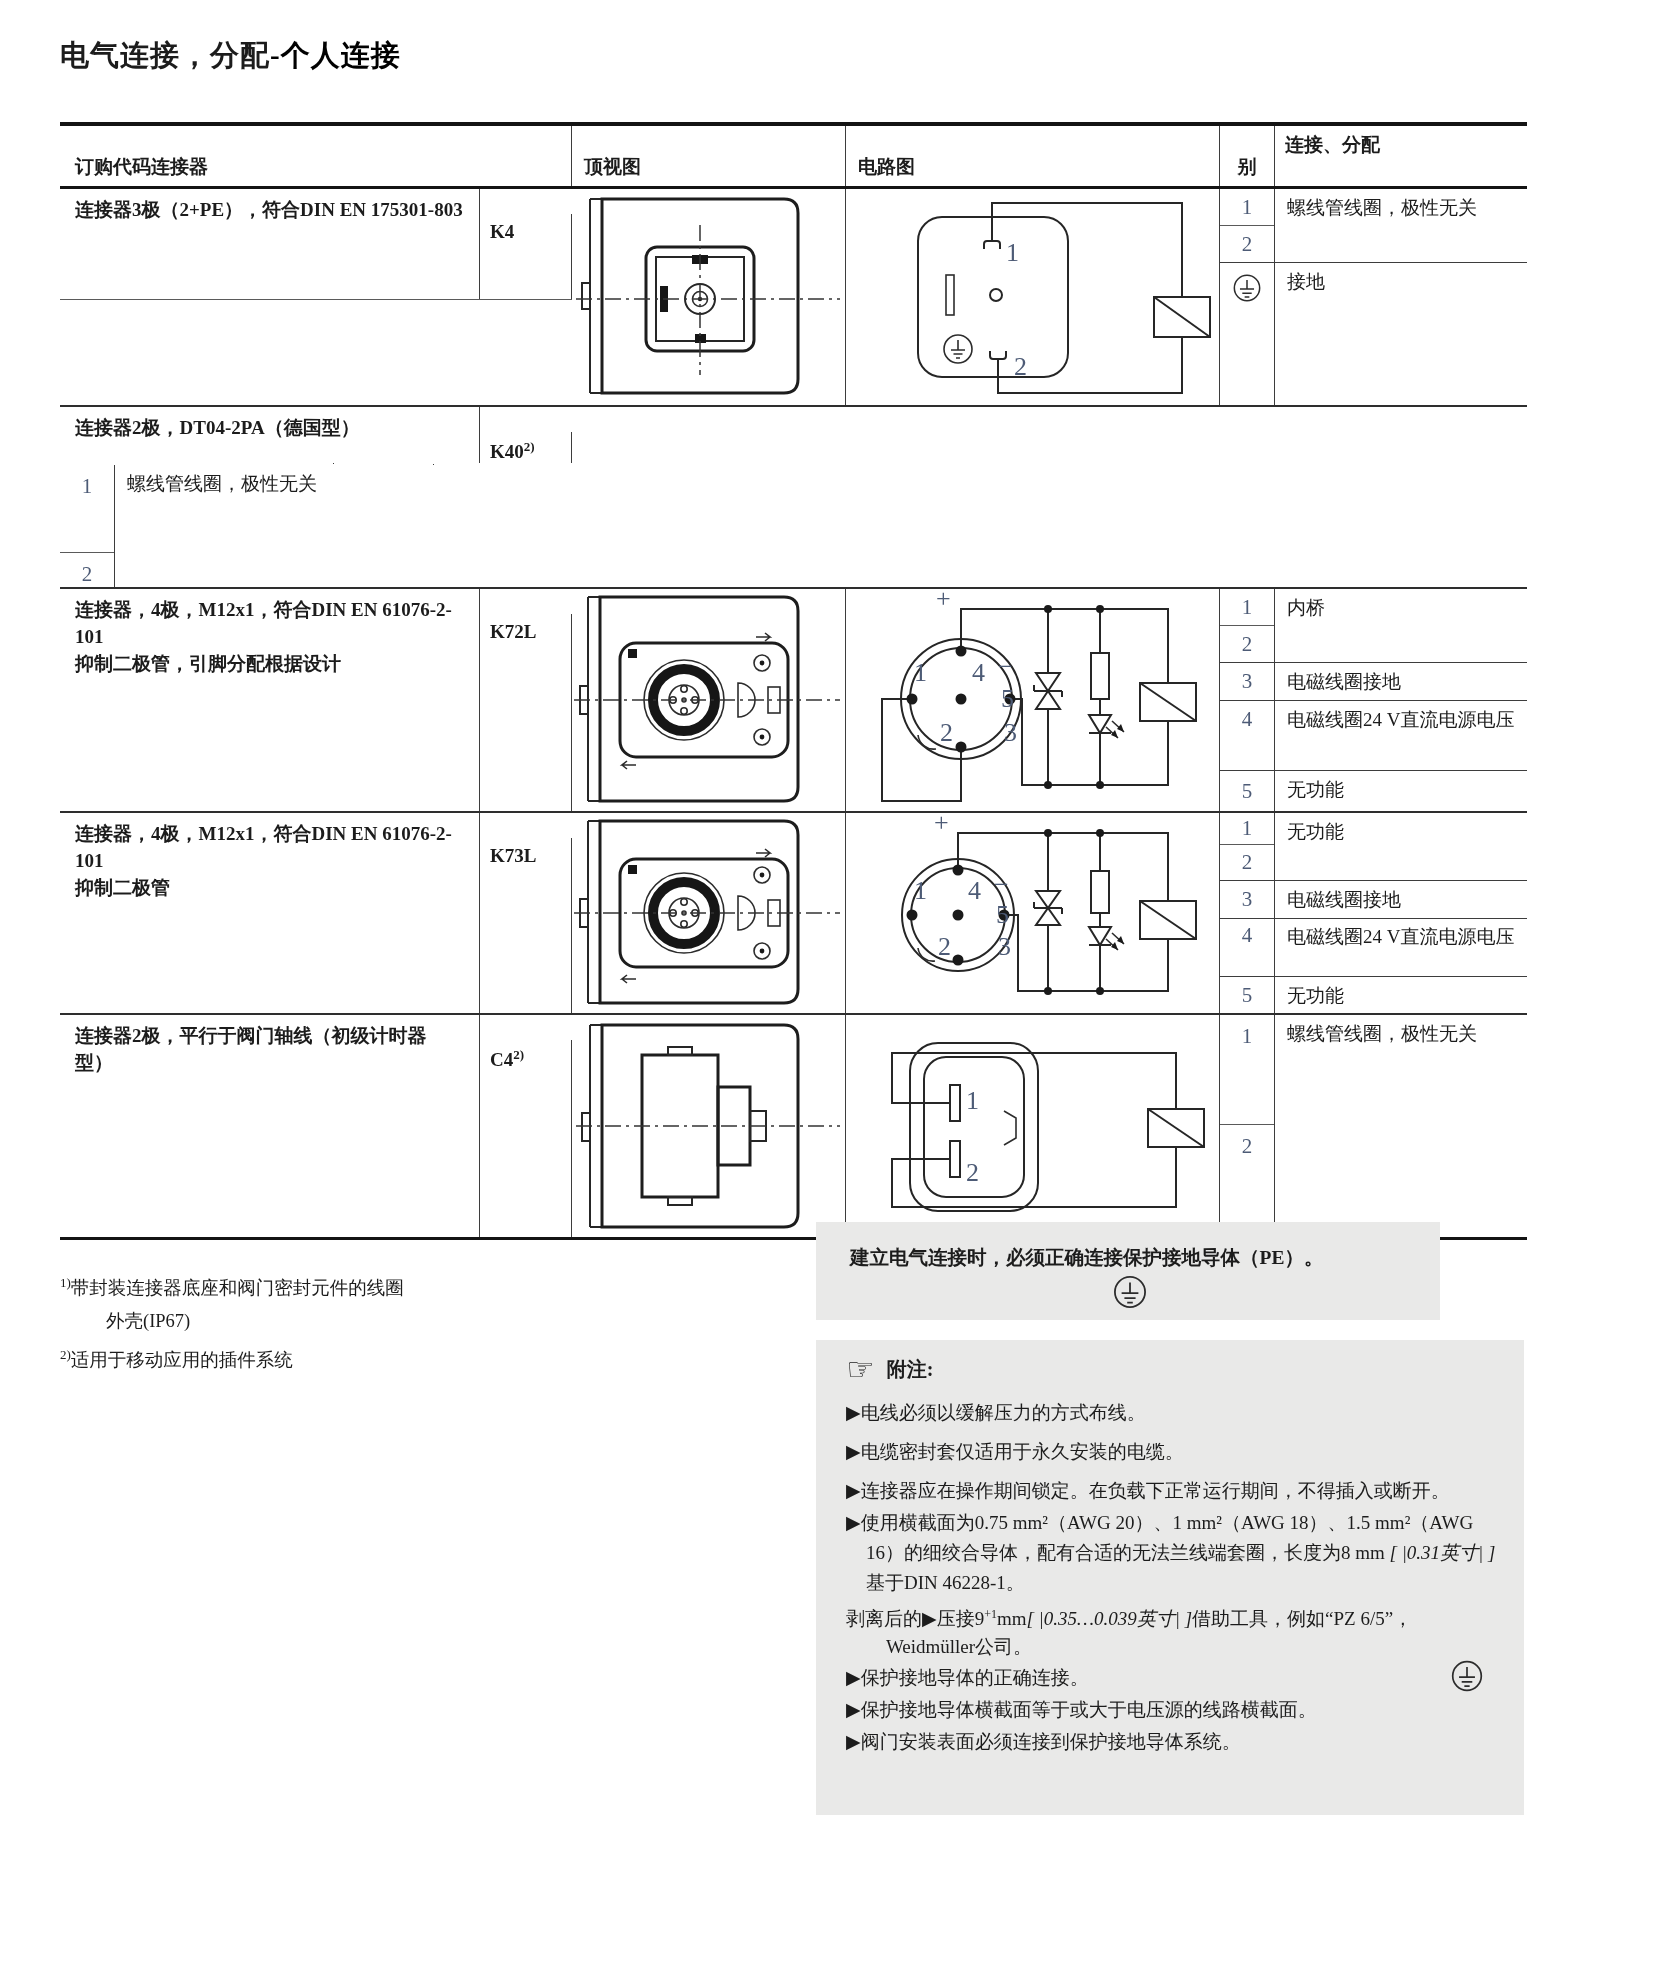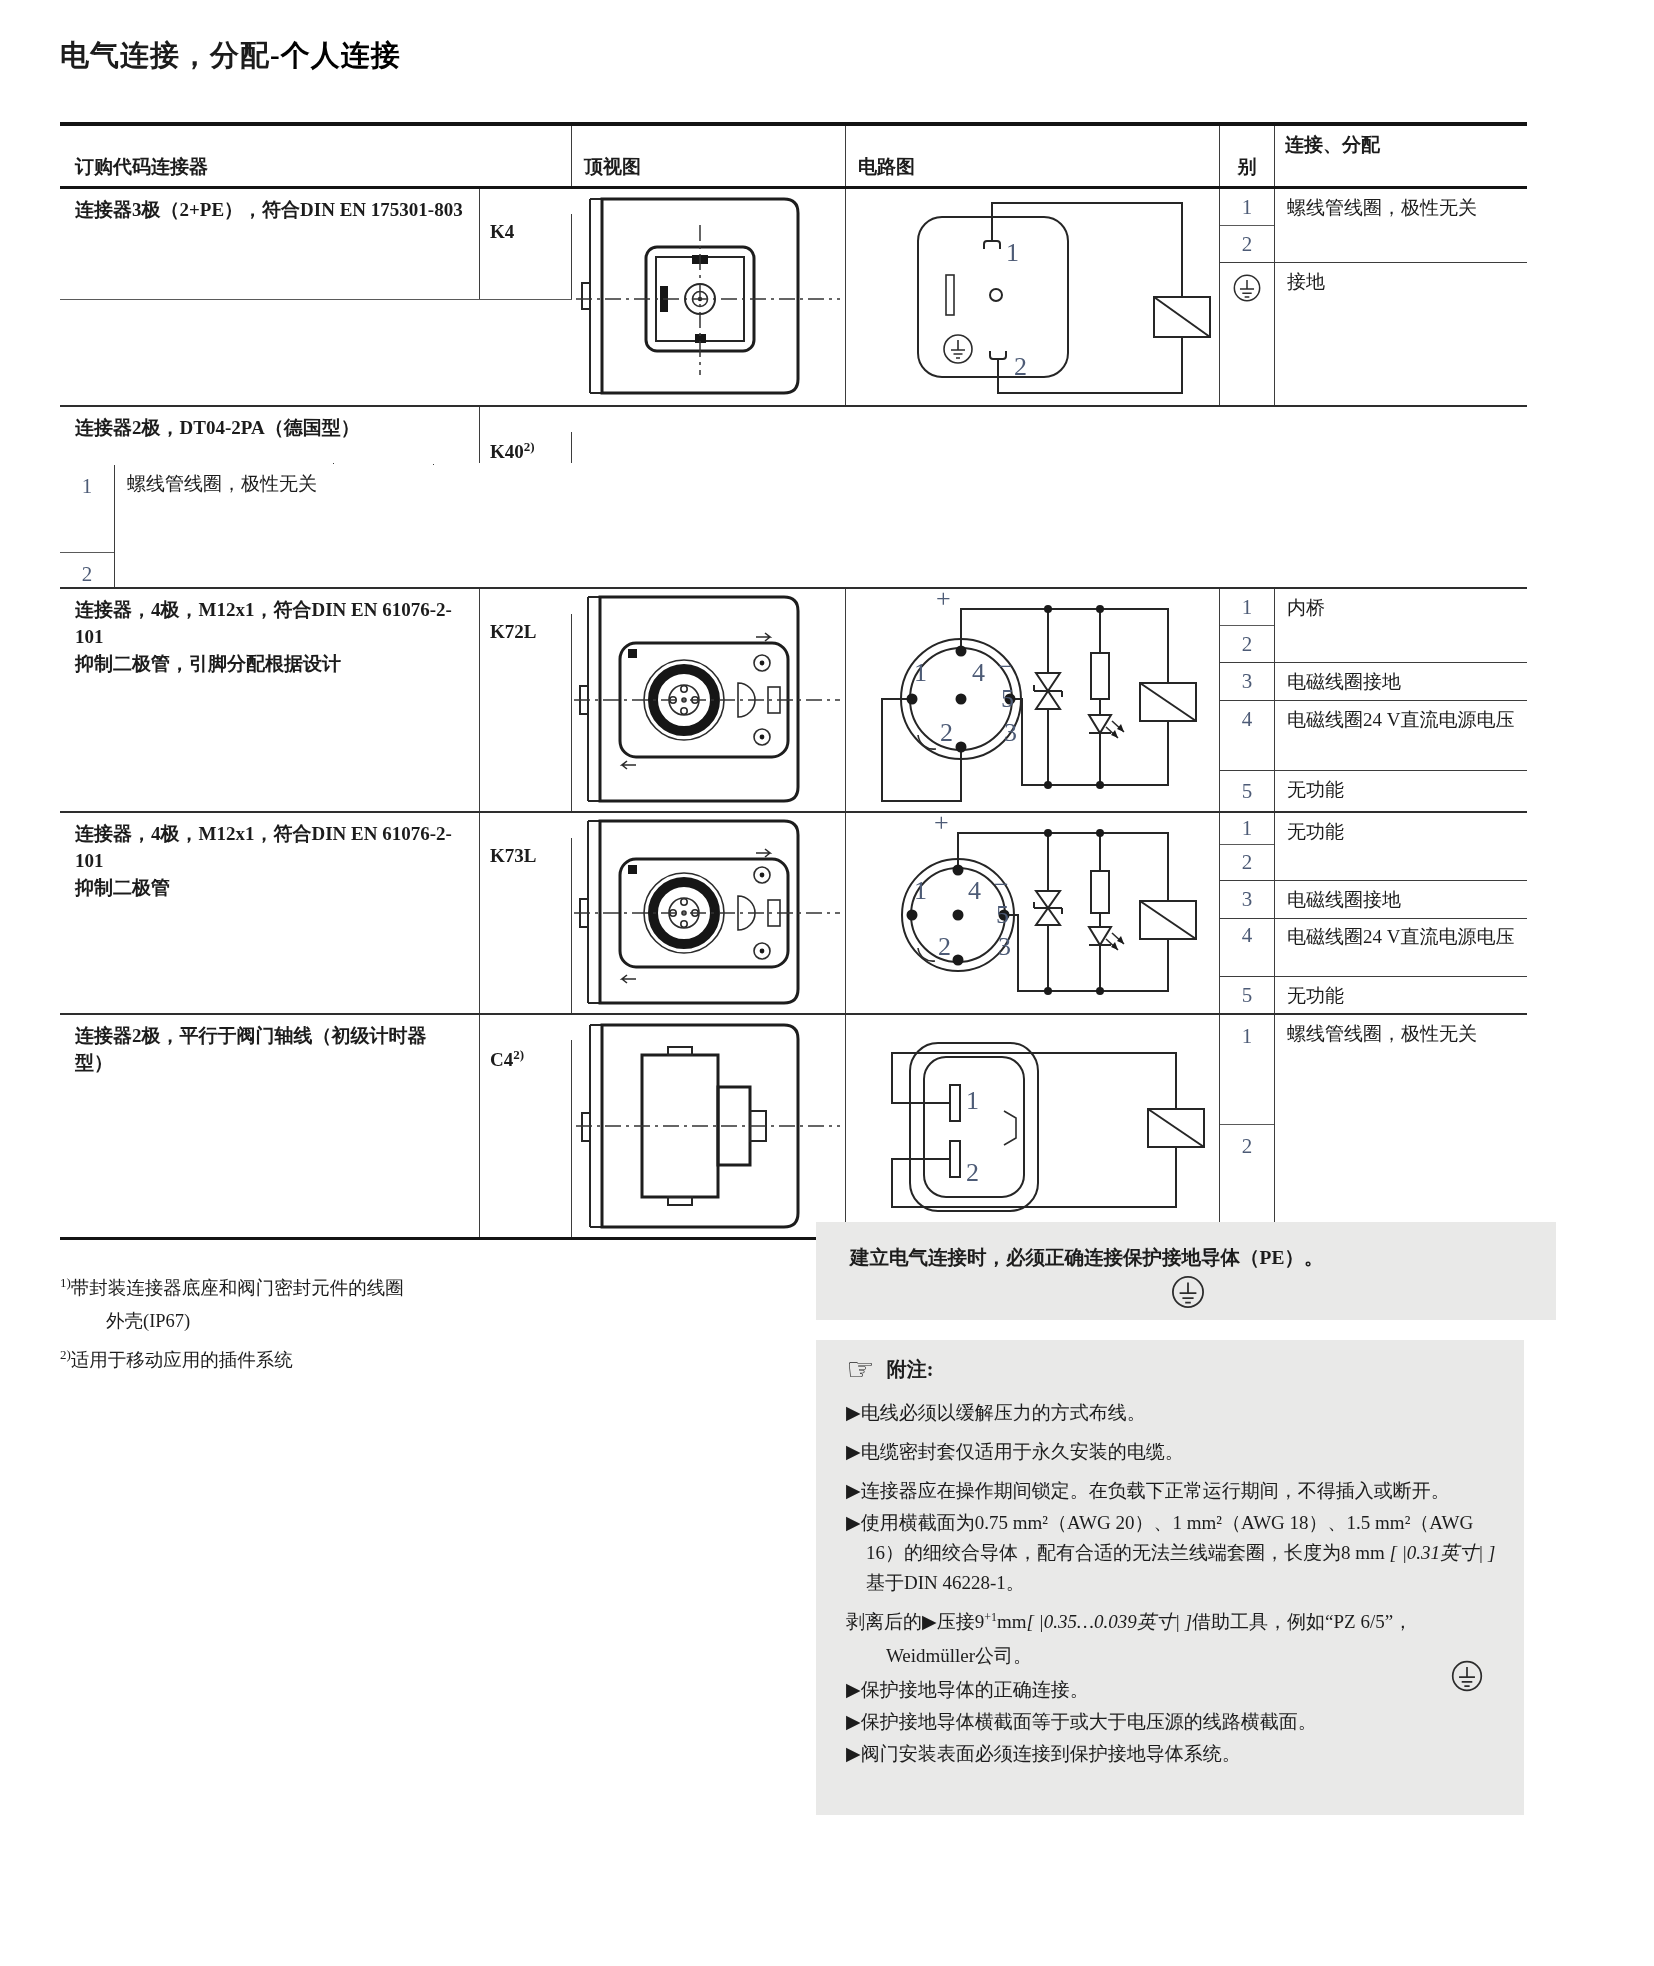--- a/index.html
+++ b/index.html
@@ -49,32 +49,32 @@
   .dash{stroke:#333;stroke-width:1.5;fill:none;stroke-dasharray:16 5 3 5;}
   .blk{fill:#161616;stroke:none;}
   .dot{fill:#1a1a1a;stroke:none;}
   .lbl{font-family:"Liberation Serif","DejaVu Serif",serif;font-size:26px;fill:#4d5b76;}
 
   
   .fns{position:absolute;left:60px;top:1266px;width:520px;font-size:18.5px;line-height:33px;}
   .fn-indent{padding-left:46px;}
 
   
-  .pebox{position:absolute;left:816px;top:1222px;width:740px;height:98px;background:#e9e9e8;
+  .pebox{position:absolute;left:816px;top:1222px;width:624px;height:98px;background:#e9e9e8;
          box-sizing:border-box;padding:22px 30px 0 34px;}
   .pebox .txt{font-weight:bold;font-size:19.5px;}
   .pebox .gnd{display:block;margin:2px auto 0;}
   .notebox{position:absolute;left:816px;top:1340px;width:708px;height:475px;background:#e9e9e8;
            box-sizing:border-box;padding:14px 28px 0 30px;font-size:19px;}
   .note-head{display:flex;align-items:center;gap:12px;margin-bottom:14px;}
   .hand{font-family:"DejaVu Sans",sans-serif;font-size:32px;line-height:30px;}
   .note-head b{font-size:20px;}
   .ni{padding-left:1.05em;text-indent:-1.05em;line-height:30px;margin:0 0 9px 0;}
   .ni.tight{margin-bottom:2px;}
-  .ni2{padding-left:2.1em;text-indent:-2.1em;line-height:34px;margin:0 0 2px 0;}
+  .ni2{padding-left:2.1em;text-indent:-2.1em;line-height:28px;margin:0 0 2px 0;}
   .it{font-style:italic;}
   .ni sup,.ni2 sup{font-size:12px;}
   .gnd-corner{position:absolute;right:40px;top:318px;}
 </style>
 </head>
 <body>
 
 <div class="page">
 
   <div class="title"><span>电气连接，分配</span><span class="sub">-个人连接</span></div>

